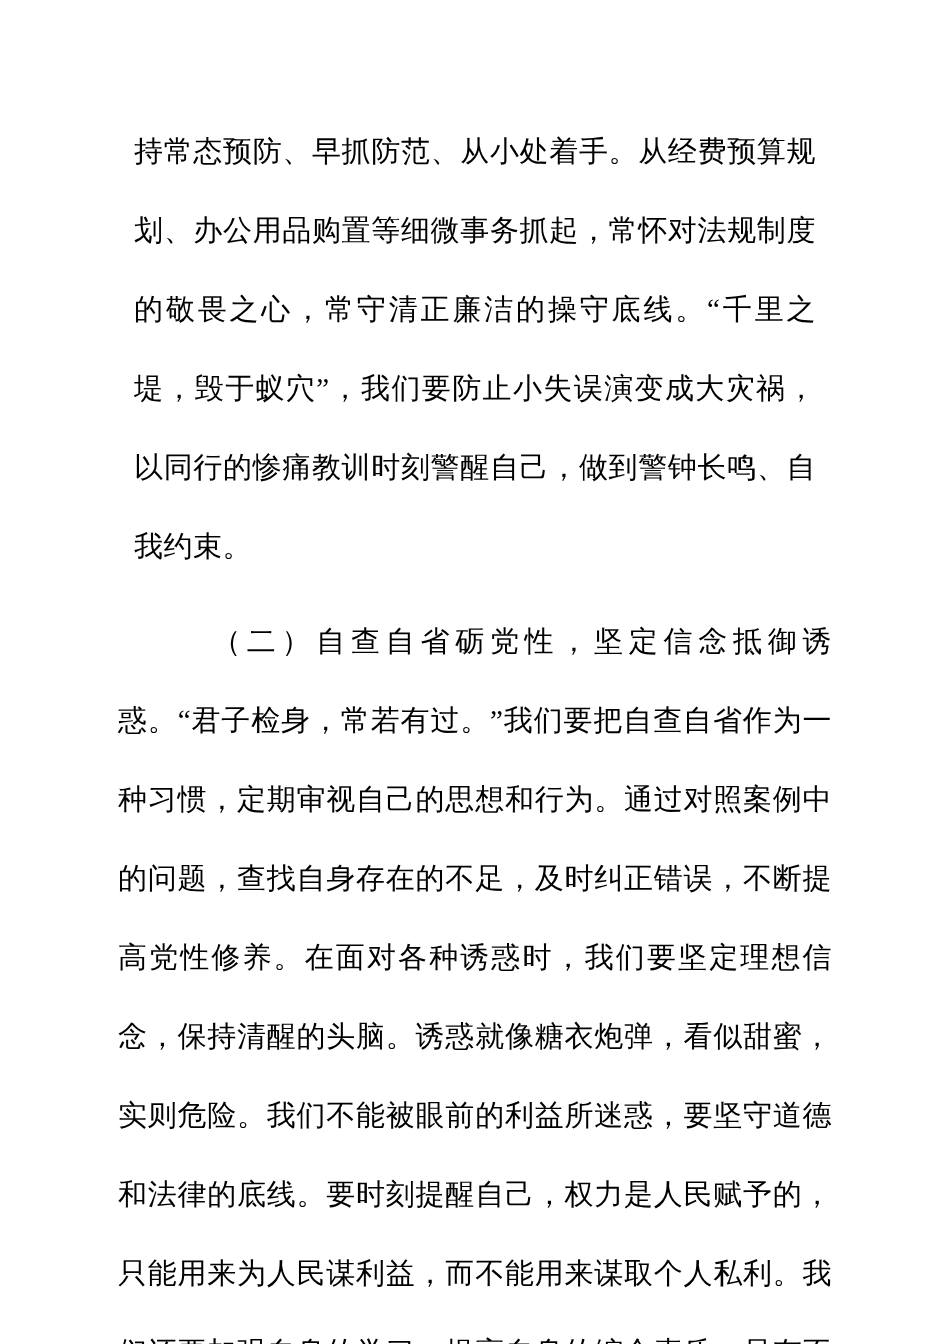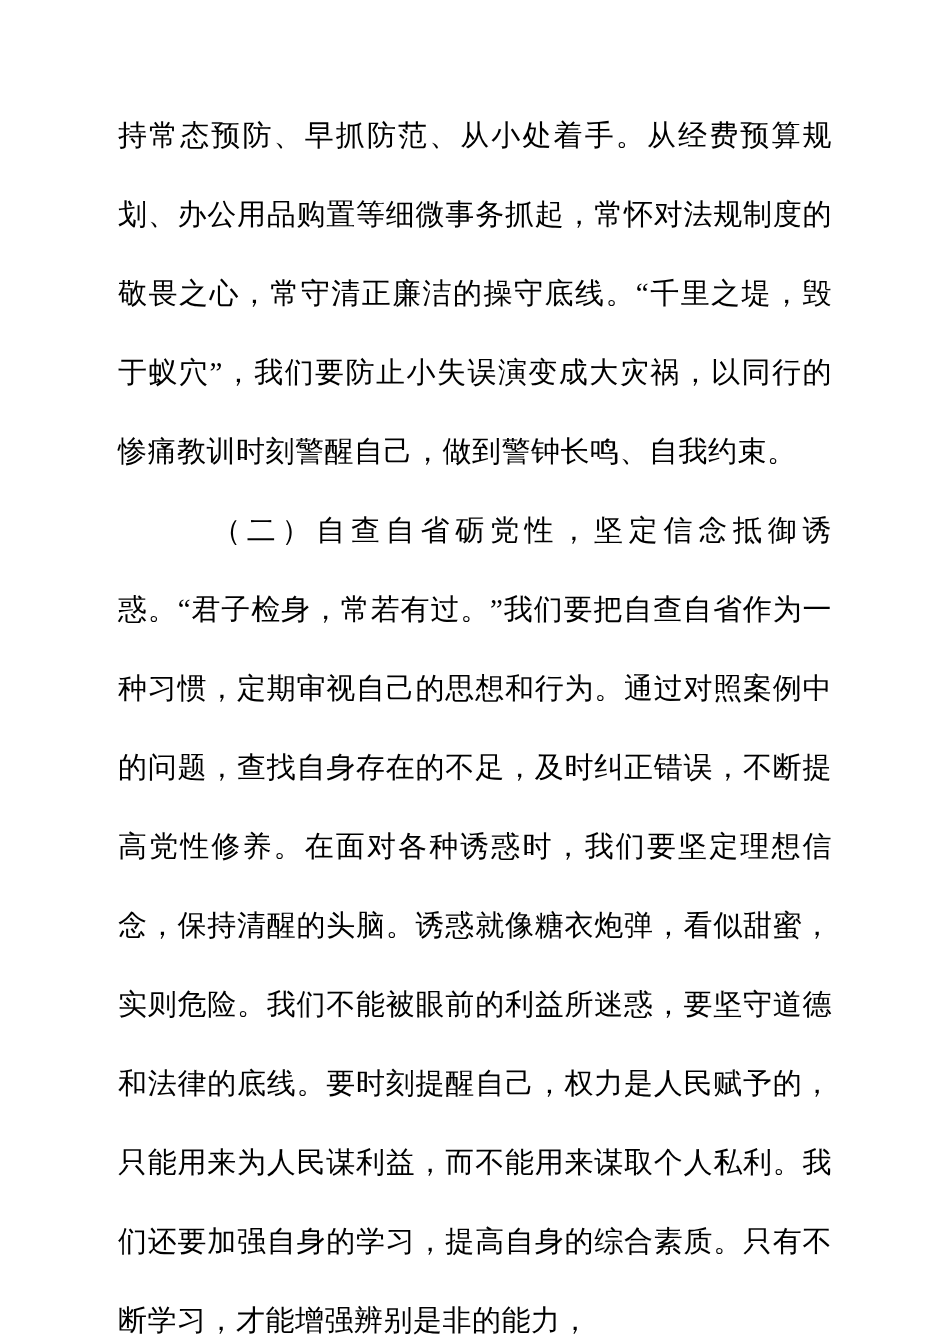--- a/index.html
+++ b/index.html
@@ -23,21 +23,21 @@
     position: relative;
   }
   .doc-body {
     font-size: 29px;
     line-height: 79px;
     letter-spacing: 0.5px;
     text-align: justify;
     text-justify: inter-ideograph;
   }
   p.para {
-    margin: 0;
+    margin: 16px;
     padding: 0;
     text-indent: 0;
   }
   p.para-indent {
     margin: 0;
     padding: 0;
     text-indent: 58px;
   }
   .bold-lead {
     font-weight: normal;

